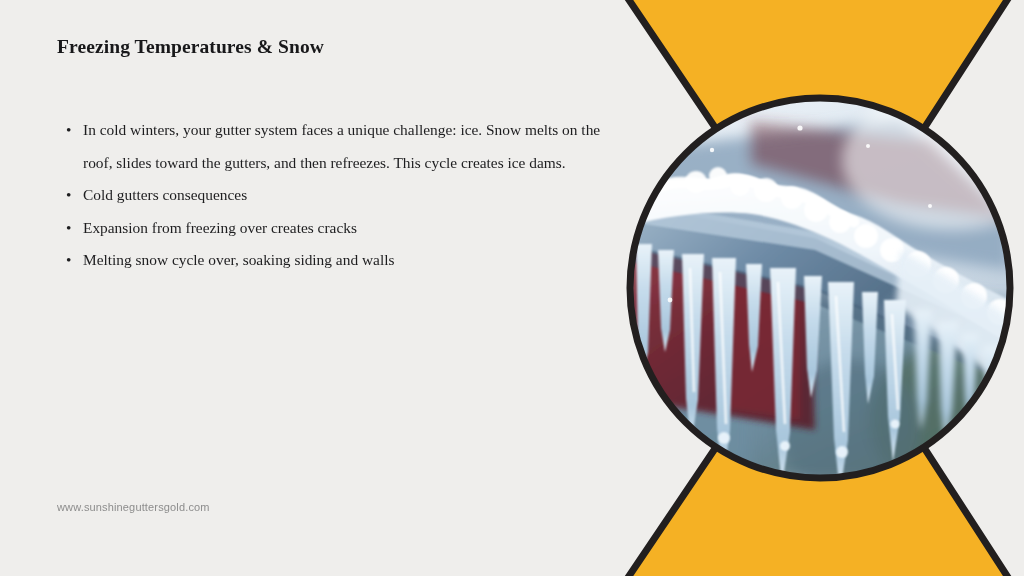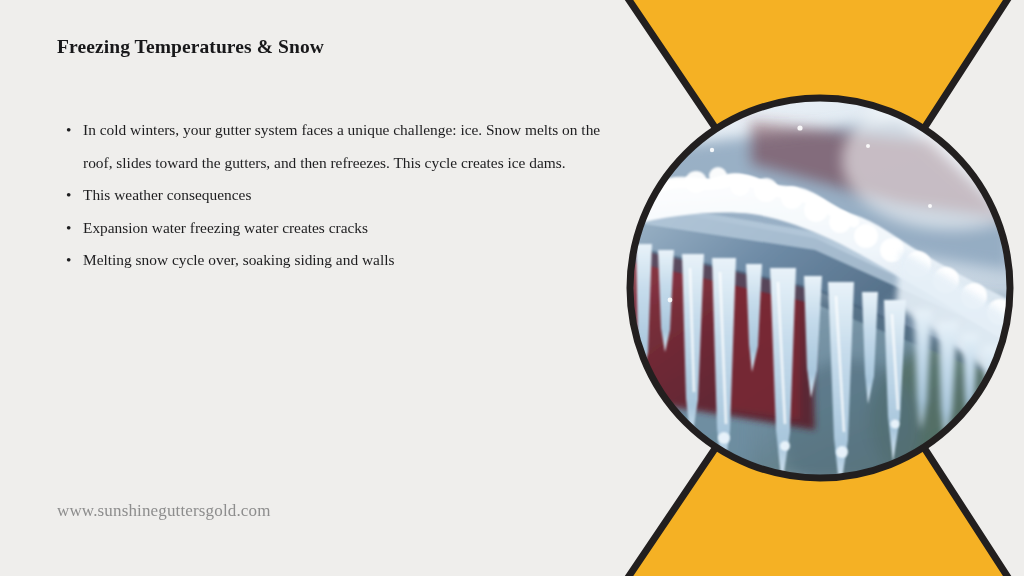--- a/index.html
+++ b/index.html
@@ -68,22 +68,22 @@
     line-height: 32.6px;
     color: #1d1d1f;
   }
   #bullet-list li .bullet-text {
     display: block;
   }
   #footer-url {
     position: absolute;
     left: 57px;
     top: 501px;
-    font-family: Liberation Serif, serif;
-    font-size: 17px;
+    font-family: Liberation Sans, sans-serif;
+    font-size: 11px;
     letter-spacing: 0.15px;
     color: #8d8d8d;
     white-space: nowrap;
   }
 
   
   #graphic {
     position: absolute;
     left: 600px;
     top: 0;
@@ -105,25 +105,25 @@
 
     <div id="page-title">Freezing Temperatures &amp; Snow</div>
 
     <ul id="bullet-list">
       <li>
         <span class="bullet-dot">•</span>
         <span class="bullet-text">In cold winters, your gutter system faces a unique challenge: ice. Snow melts on the roof, slides toward the gutters, and then refreezes. This cycle creates ice dams.</span>
       </li>
       <li>
         <span class="bullet-dot">•</span>
-        <span class="bullet-text">This weather consequences</span>
+        <span class="bullet-text">Cold gutters consequences</span>
       </li>
       <li>
         <span class="bullet-dot">•</span>
-        <span class="bullet-text">Expansion water freezing water creates cracks</span>
+        <span class="bullet-text">Expansion from freezing over creates cracks</span>
       </li>
       <li>
         <span class="bullet-dot">•</span>
         <span class="bullet-text">Melting snow cycle over, soaking siding and walls</span>
       </li>
     </ul>
 
     <div id="footer-url">www.sunshineguttersgold.com</div>
   </div>
 

